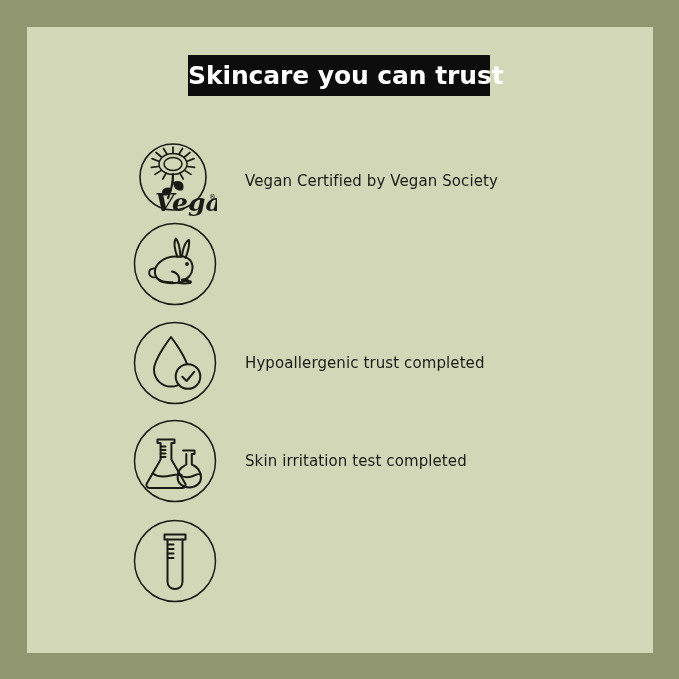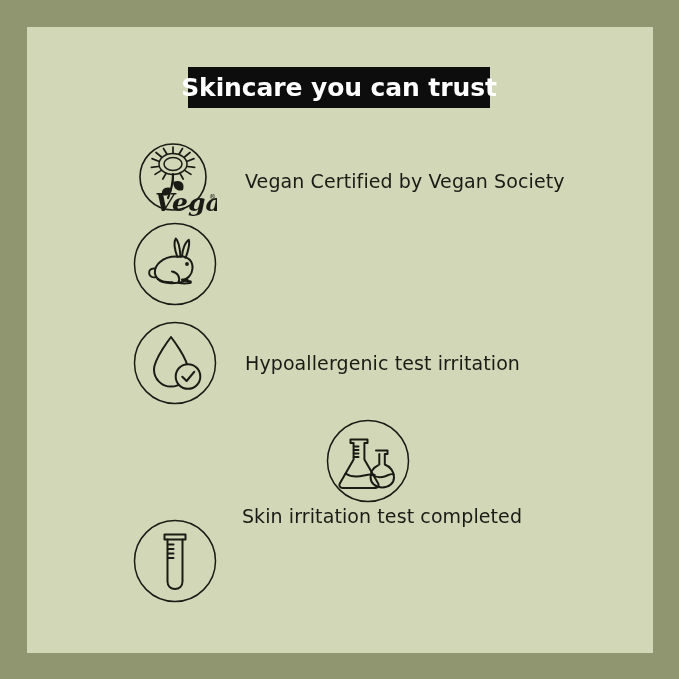--- a/index.html
+++ b/index.html
@@ -33,23 +33,22 @@
   
   #title-banner {
     position: absolute;
     left: 161px;          
     top: 28px;            
     width: 302px;
     height: 41px;
     background: #0d0d0d;
     display: flex;
     align-items: center;
-    justify-content: center;
+    justify-content: flex-start;
     box-sizing: border-box;
-    margin-top: 12px;
   }
   #title-text {
     color: #ffffff;
     font-family: "DejaVu Sans", sans-serif;
     font-size: 25px;
     font-weight: bold;
     letter-spacing: -0.1px;
     line-height: 1;
     white-space: nowrap;
   }
@@ -76,31 +75,31 @@
   }
   .row-icon svg {
     display: block;
     width: 84px;
     height: 84px;
   }
   .row-label {
     margin-left: 28px;
     color: #1b1b16;
     font-family: "DejaVu Sans", sans-serif;
-    font-size: 19px;
+    font-size: 15px;
     font-weight: 400;
     line-height: 1.38;
     letter-spacing: 0.1px;
     white-space: pre-line;
   }
   
   #row-0 { top: 112px; }   
   #row-1 { top: 195px; }   
   #row-2 { top: 294px; }   
-  #row-3 { top: 392px; flex-direction: column; }   
+  #row-3 { top: 392px; }   
   #row-4 { top: 492px; }   
 </style>
 </head>
 <body>
 
 <div id="infographic">
   <div id="panel">
 
     <div id="title-banner">
       <span id="title-text">Skincare you can trust</span>
@@ -178,21 +177,21 @@
         <div class="row-icon">
           <svg viewBox="0 0 84 84" xmlns="http://www.w3.org/2000/svg" aria-hidden="true">
             <circle cx="42" cy="42" r="40.5" fill="none" stroke="#1b1b16" stroke-width="1.5"></circle>
 
             <path d="M38 16 C38 16, 21 38, 21 48.5 C21 58, 28.6 65.6, 38 65.6 C47.4 65.6, 55 58, 55 48.5 C55 38, 38 16, 38 16 Z" fill="none" stroke="#1b1b16" stroke-width="2" stroke-linejoin="round"></path>
 
             <circle cx="55" cy="55.5" r="12.3" fill="#d2d7b7" stroke="#1b1b16" stroke-width="2"></circle>
             <path d="M49.3 55.8 L53.6 60 L61.2 50.8" fill="none" stroke="#1b1b16" stroke-width="2.1" stroke-linecap="round" stroke-linejoin="round"></path>
           </svg>
         </div>
-        <div class="row-label">Hypoallergenic test irritation</div>
+        <div class="row-label">Hypoallergenic trust completed</div>
       </div>
 
       <div class="trust-row" id="row-3">
         <div class="row-icon">
           <svg viewBox="0 0 84 84" xmlns="http://www.w3.org/2000/svg" aria-hidden="true">
             <circle cx="42" cy="42" r="40.5" fill="none" stroke="#1b1b16" stroke-width="1.5"></circle>
             <g fill="none" stroke="#1b1b16" stroke-width="2" stroke-linejoin="round" stroke-linecap="round">
 
               <path d="M50 31.5 L61.5 31.5 L61.5 35 L58.8 35 L58.8 45.5
                        C64.5 47.6, 68 52.8, 68 58.2 C68 64.2, 63.2 68.5, 56.3 68.5

